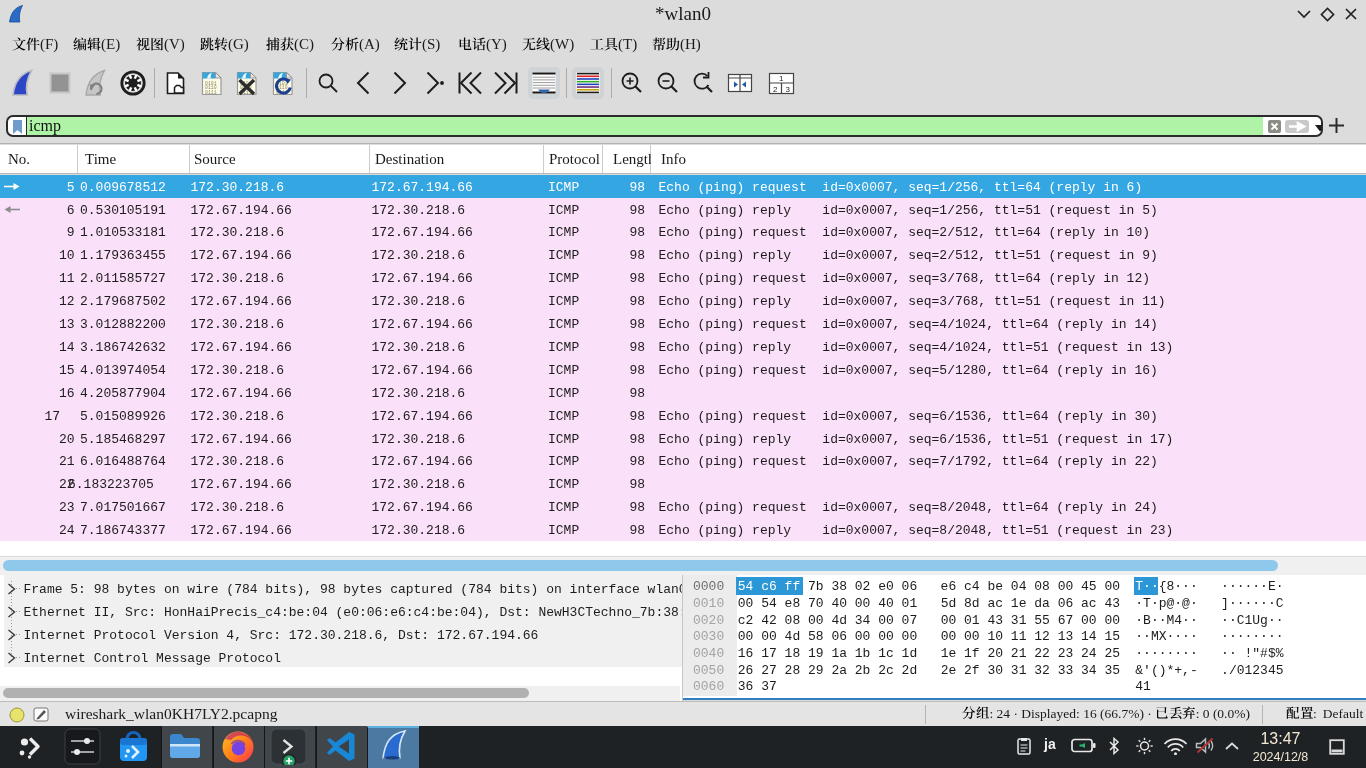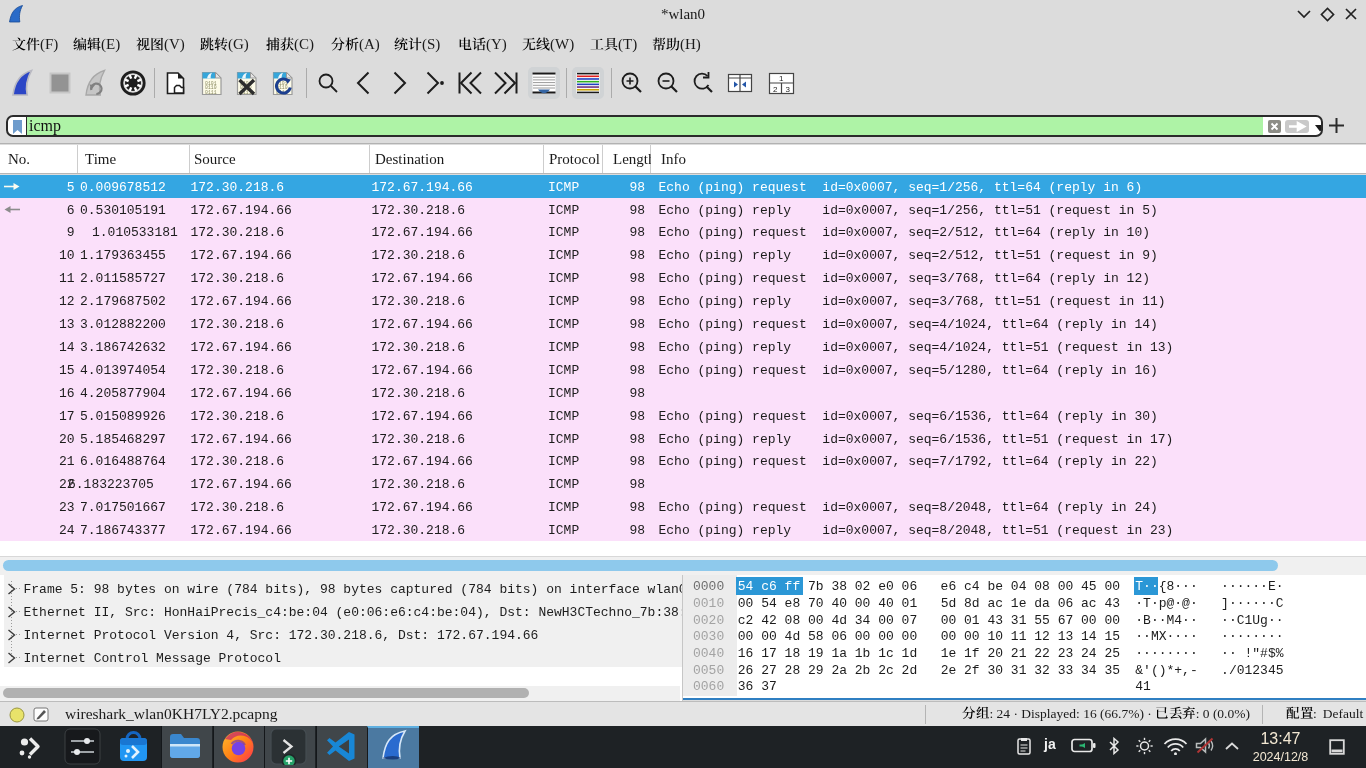--- a/index.html
+++ b/index.html
@@ -47,21 +47,21 @@
       <path id="c24" d="M216 35Q214 36 210 36Q207 36 202 34Q184 37 163 40Q142 42 119 44Q96 46 72 48Q48 49 25 49L24 45Q46 43 70 39Q94 36 117 31Q140 27 159 22Q179 17 194 12ZM137 153Q136 156 133 157Q129 158 123 156L131 154Q124 161 113 169Q103 177 91 186Q78 194 65 201Q53 209 41 214L41 211H52Q51 222 47 228Q44 234 39 235L30 208Q30 208 33 207Q36 207 38 205Q47 201 57 193Q67 185 76 175Q86 165 94 156Q102 146 106 139ZM37 209Q48 209 65 208Q83 207 106 206Q129 206 155 204Q181 203 207 202L208 206Q180 211 137 218Q94 224 41 232ZM136 36V138H112V36ZM197 64Q197 64 200 66Q202 69 206 72Q211 75 215 79Q220 83 224 86Q223 90 217 90H31L29 83H183ZM212 115Q212 115 215 117Q218 119 222 122Q227 126 232 130Q236 134 240 137Q239 141 233 141H14L12 134H197ZM161 164Q184 172 198 182Q213 191 220 201Q228 211 229 220Q231 228 229 234Q227 239 221 241Q216 242 209 237Q207 228 201 219Q196 209 189 199Q182 190 174 181Q166 173 159 166Z"></path>
       <path id="c25" d="M107 7Q121 10 129 15Q137 19 140 25Q143 30 143 35Q142 40 139 43Q136 46 131 46Q127 46 122 43Q121 37 119 30Q116 24 112 18Q109 13 105 9ZM108 120Q107 122 106 124Q104 126 99 126V154Q99 166 96 179Q92 192 84 204Q75 215 59 225Q42 234 16 241L14 238Q34 230 46 220Q59 210 65 199Q72 188 74 177Q77 165 77 153V117ZM186 120Q186 123 184 124Q182 126 177 127V235Q177 236 174 237Q171 239 167 240Q163 241 159 241H155V117ZM215 137Q215 137 218 139Q220 141 224 144Q229 147 233 151Q237 154 241 158Q240 162 234 162H11L9 154H201ZM43 100Q53 100 69 100Q86 99 106 98Q127 98 151 96Q175 95 200 94L200 98Q175 103 136 109Q96 115 48 120ZM139 63Q138 65 135 67Q131 68 124 66L132 64Q125 69 115 75Q105 81 94 86Q82 92 70 97Q58 101 47 105L47 102H58Q57 113 54 118Q51 123 48 125L35 99Q35 99 37 99Q40 98 43 98Q46 97 47 97Q54 94 63 88Q71 83 80 76Q88 69 95 63Q102 56 106 51ZM161 68Q180 72 193 78Q205 84 211 91Q218 98 220 104Q222 111 220 116Q218 120 213 122Q209 123 203 120Q200 111 192 102Q185 93 176 85Q167 76 159 70ZM215 30Q215 30 217 31Q220 33 223 36Q227 39 231 43Q235 47 239 50Q238 54 232 54H15L13 46H202Z"></path>
       <path id="c26" d="M141 27H222V34H143ZM205 27H202L213 15L238 33Q236 35 233 37Q230 38 226 39V120Q226 120 223 122Q220 123 216 124Q212 125 209 125H205ZM150 95H218V103H150ZM143 95V86V86L166 95H163V206Q163 210 165 211Q167 212 174 212H196Q204 212 209 212Q215 212 217 212Q220 212 221 211Q222 210 223 208Q224 205 227 195Q229 184 232 172H235L236 210Q241 212 242 214Q244 216 244 219Q244 223 240 226Q236 229 225 231Q215 232 195 232H169Q159 232 153 230Q147 229 145 224Q143 220 143 212ZM9 28H100L113 11Q113 11 117 14Q121 18 127 22Q132 27 136 31Q135 35 130 35H11ZM26 168H116V175H26ZM26 210H117V217H26ZM104 70H102L112 59L134 76Q133 77 130 79Q128 80 124 81V229Q124 230 121 231Q119 233 115 234Q111 235 108 235H104ZM75 28H92V74H75ZM75 71H89Q89 73 89 75Q89 77 89 78V122Q89 125 91 125H95Q96 125 97 125Q98 125 99 125Q99 125 100 125Q101 125 101 125Q102 125 103 124Q104 124 105 124H107L108 124Q111 125 113 126Q114 128 114 130Q114 135 110 137Q106 139 94 139H87Q79 139 77 136Q75 133 75 127ZM16 70V61L36 70H116V78H35V233Q35 234 33 235Q31 237 27 238Q24 240 19 240H16ZM62 71V88Q62 97 61 108Q60 119 54 131Q49 142 37 151L34 147Q41 138 44 127Q47 117 48 107Q49 96 49 88V71ZM62 28V74H46V28Z"></path>
       <path id="c27" d="M54 103 79 113H174L184 100L210 118Q209 120 207 121Q204 122 199 123V226H177V120H76V226H54V113ZM217 207Q217 207 219 208Q222 210 226 213Q230 216 234 220Q239 224 242 227Q242 229 240 230Q238 231 236 231H13L10 223H203ZM144 74Q143 80 135 81Q133 86 130 93Q127 100 124 107Q121 114 119 119H106Q107 113 108 104Q109 96 110 86Q111 77 111 70ZM187 195V202H65V195ZM187 168V175H65V168ZM187 141V149H65V141ZM213 71Q213 71 217 74Q222 77 227 82Q233 86 238 90Q237 94 231 94H15L13 87H199ZM163 23V64H143V23ZM110 23V64H90V23ZM195 23 205 12 229 29Q228 31 225 32Q222 34 219 34V72Q219 72 216 74Q212 75 208 77Q204 78 201 78H197V23ZM57 74Q57 75 54 76Q52 78 48 79Q43 80 39 80H36V23V14L59 23H206V31H57ZM207 60V67H47V60Z"></path>
     </defs>
   </svg>
 <div class="abs" style="left:0;top:0;width:1366px;height:28px">
 <svg class="abs" style="left:7px;top:4px" width="20" height="20" viewBox="0 0 20 20">
       <path d="M2.5 18 C4 9,7.5 3.5,15.5 1.5 C12.5 7,12 12,12.8 18 Z" fill="#2a6bc8" stroke="#184a94" stroke-width="0.8"></path>
     </svg>
-<div class="abs" style="left:0;top:0;width:100%;height:28px;display:flex;align-items:center;justify-content:center;font-size:15px;color:#1a1a1a">*wlan0</div>
+<div class="abs" style="left:0;top:0;width:100%;height:28px;display:flex;align-items:center;justify-content:center;font-size:19px;color:#1a1a1a">*wlan0</div>
 <svg class="abs" style="left:1296px;top:8px" width="16" height="12" viewBox="0 0 16 12">
       <path d="M2 3 L8 9 L14 3" fill="none" stroke="#222" stroke-width="1.7"></path>
     </svg>
 <svg class="abs" style="left:1320px;top:7px" width="15" height="15" viewBox="0 0 15 15">
       <rect x="3.2" y="3.2" width="8.6" height="8.6" fill="none" stroke="#222" stroke-width="1.6" transform="rotate(45 7.5 7.5)"></rect>
     </svg>
 <svg class="abs" style="left:1344px;top:7px" width="14" height="14" viewBox="0 0 14 14">
       <path d="M2 2 L12 12 M12 2 L2 12" stroke="#222" stroke-width="1.7"></path>
     </svg>
 </div>
@@ -321,21 +321,21 @@
 <span style="left:30px;width:44.5px;text-align:right">6</span>
 <span style="left:80px">0.530105191</span>
 <span style="left:190.5px">172.67.194.66</span>
 <span style="left:371.5px">172.30.218.6</span>
 <span style="left:548px">ICMP</span>
 <span style="left:600px;width:45px;text-align:right">98</span>
 <span style="left:658.5px">Echo (ping) reply    id=0x0007, seq=1/256, ttl=51 (request in 5)</span>
 </div>
 <div class="row" style="top:45.8px;background:#fbe0fa">
 <span style="left:30px;width:44.5px;text-align:right">9</span>
-<span style="left:92px">1.010533181</span>
+<span style="left:80px">1.010533181</span>
 <span style="left:190.5px">172.30.218.6</span>
 <span style="left:371.5px">172.67.194.66</span>
 <span style="left:548px">ICMP</span>
 <span style="left:600px;width:45px;text-align:right">98</span>
 <span style="left:658.5px">Echo (ping) request  id=0x0007, seq=2/512, ttl=64 (reply in 10)</span>
 </div>
 <div class="row" style="top:68.7px;background:#fbe0fa">
 <span style="left:30px;width:44.5px;text-align:right">10</span>
 <span style="left:80px">1.179363455</span>
 <span style="left:190.5px">172.67.194.66</span>
@@ -391,21 +391,21 @@
 </div>
 <div class="row" style="top:206.1px;background:#fbe0fa">
 <span style="left:30px;width:44.5px;text-align:right">16</span>
 <span style="left:80px">4.205877904</span>
 <span style="left:190.5px">172.67.194.66</span>
 <span style="left:371.5px">172.30.218.6</span>
 <span style="left:548px">ICMP</span>
 <span style="left:600px;width:45px;text-align:right">98</span>
 </div>
 <div class="row" style="top:229.0px;background:#fbe0fa">
-<span style="left:30px;width:44.5px;text-align:right">17</span>
+<span style="left:30px;width:44.5px;text-align:center">17</span>
 <span style="left:80px">5.015089926</span>
 <span style="left:190.5px">172.30.218.6</span>
 <span style="left:371.5px">172.67.194.66</span>
 <span style="left:548px">ICMP</span>
 <span style="left:600px;width:45px;text-align:right">98</span>
 <span style="left:658.5px">Echo (ping) request  id=0x0007, seq=6/1536, ttl=64 (reply in 30)</span>
 </div>
 <div class="row" style="top:251.9px;background:#fbe0fa">
 <span style="left:30px;width:44.5px;text-align:right">20</span>
 <span style="left:80px">5.185468297</span>

